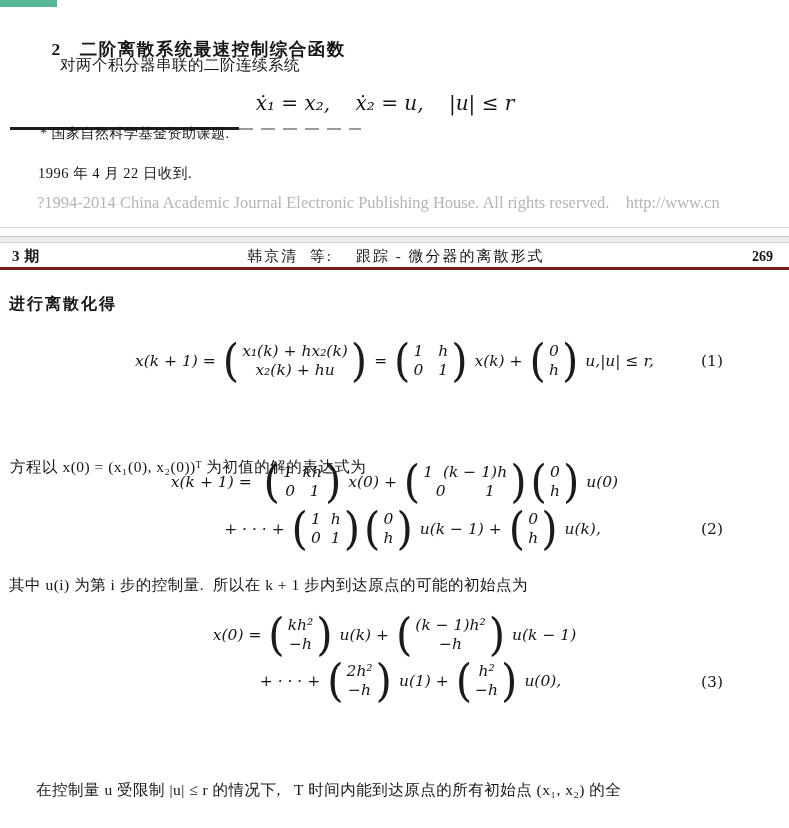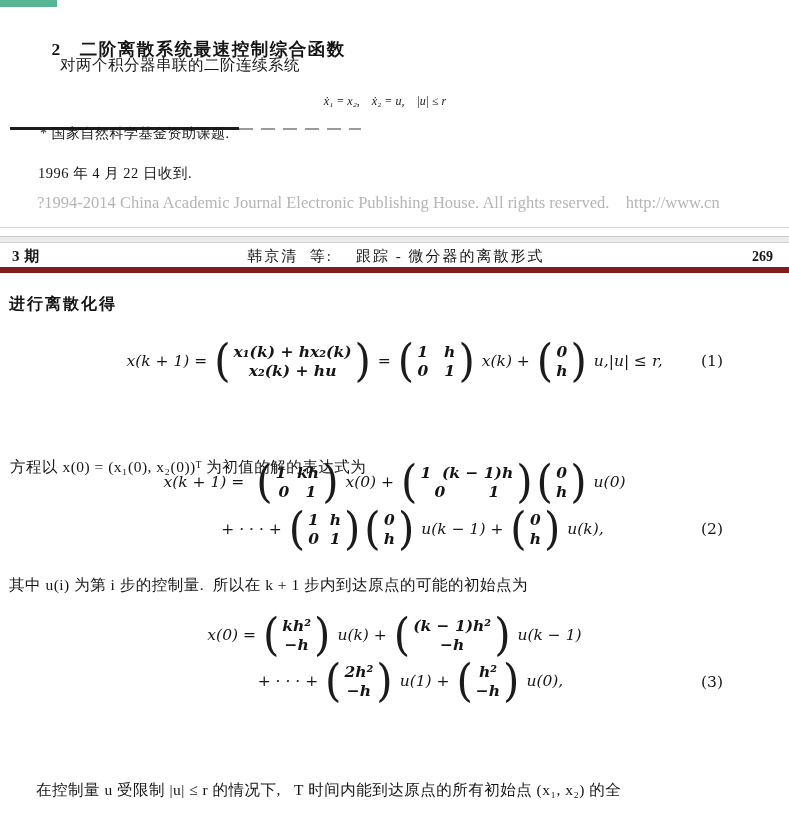--- a/index.html
+++ b/index.html
@@ -12,51 +12,51 @@
   .cjk { white-space:pre-wrap; letter-spacing:0.5px; }
 
   #green-bar { left:0; top:0; width:57px; height:7px; background:#57b794; }
 
   #section-heading { left:28px; top:16px; font-size:17.5px; font-weight:bold; letter-spacing:1.5px; white-space:pre; }
   #section-heading .sec-num { margin-right:18px; }
 
   #para-intro { left:60px; top:55px; font-size:15.5px; }
 
   #eq-continuous { left:0; top:91px; width:770px; text-align:center; }
-  #eq-continuous .fx { font-size:12px;font-family:Liberation Serif, serif; }
+  #eq-continuous .fx { font-size:20px; }
 
   #fn-rule  { left:10px;  top:127px; width:229px; height:3px; background:#1d1d1d; }
   #fn-rule2 { left:239px; top:128px; width:122px; height:2px;
               background:repeating-linear-gradient(90deg,#9a9a9a 0 14px,transparent 14px 22px); }
   #footnote-1 { left:40px; top:125px; font-size:14px; }
   #footnote-2 { left:38px; top:164px; font-size:14.5px; }
 
   #watermark { left:37px; top:193px; width:760px; font-size:16.5px; color:#b5b5b5; white-space:pre; overflow:hidden; }
 
   #page-edge-line { left:0; top:227px; width:789px; height:1px; background:#d8d8d8; }
   #separator-band { left:0; top:236px; width:789px; height:5px; background:#ececec;
                     border-top:1px solid #cbcbcb; border-bottom:1px solid #cfcfcf; }
 
   #page-header { left:0; top:246px; width:789px; height:21px; display:flex; align-items:center;
-                 border-bottom:6px solid #7f1d1d; font-size:15px; }
+                 border-bottom:3px solid #7f1d1d; font-size:15px; }
   #hdr-issue  { padding-left:12px; font-weight:600; white-space:pre; }
   #hdr-center { flex:1; text-align:center; letter-spacing:2px; white-space:pre; }
   #hdr-page   { padding-right:16px; font-size:14px; font-weight:600; }
 
   #para-discretize { left:9px; top:294px; font-size:16px; font-weight:600; letter-spacing:2px; }
 
   
   .fx { font-family:"DejaVu Serif","DejaVu Sans",serif; font-style:italic; font-size:15.5px; white-space:pre; }
   .equation { width:789px; display:flex; flex-direction:column; align-items:center; }
   .eq-line { display:flex; align-items:center; }
   .mat { display:inline-flex; align-items:center; margin:0 2px; }
   .paren { font-family:"DejaVu Serif",serif; font-style:normal; font-size:42px; line-height:40px;
            transform:scaleY(1.05); color:#1b1b1b; }
   .mcol { display:inline-flex; flex-direction:column; align-items:center; padding:0 3px; }
-  .mcol > .fx { line-height:19px; text-align:center;font-weight:bold; }
+  .mcol > .fx { line-height:19px; text-align:center; }
   .eq-no { position:absolute; right:66px; font-family:"DejaVu Serif",serif; font-style:normal; font-size:15.5px; }
   .gap-l { }
 
   #eq1 { left:0; top:328px; height:66px; justify-content:center; }
   #eq1 .eq-line { height:66px; }
   #eq1 .eq-no { top:50%; transform:translateY(-50%); }
 
   #eq2 { left:0; top:458px; }
   #eq2 .eq-line { height:47px; }
   #eq2 .line2 { transform:translateX(18px); }

